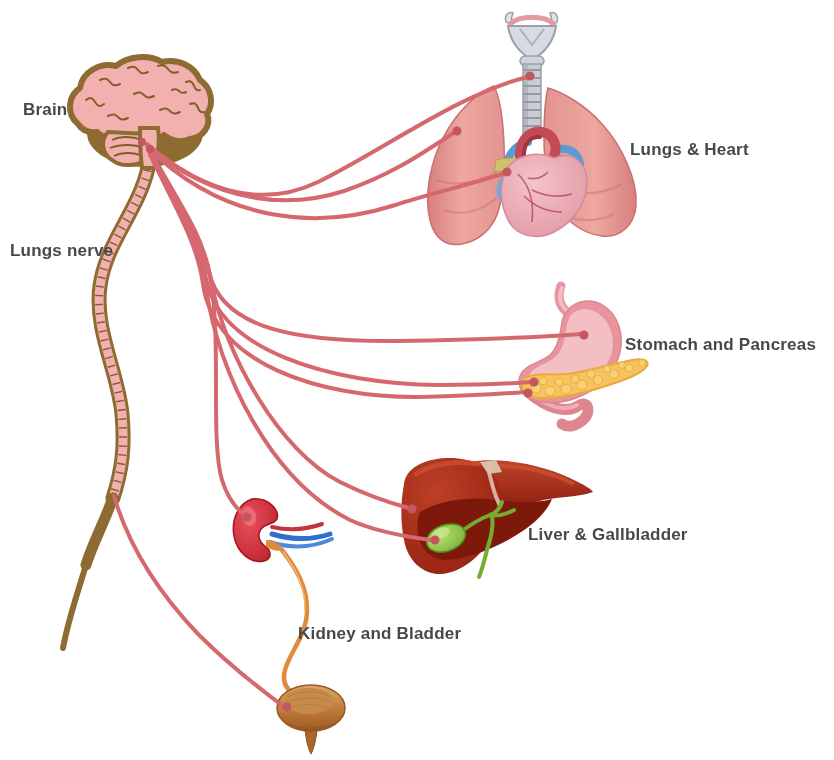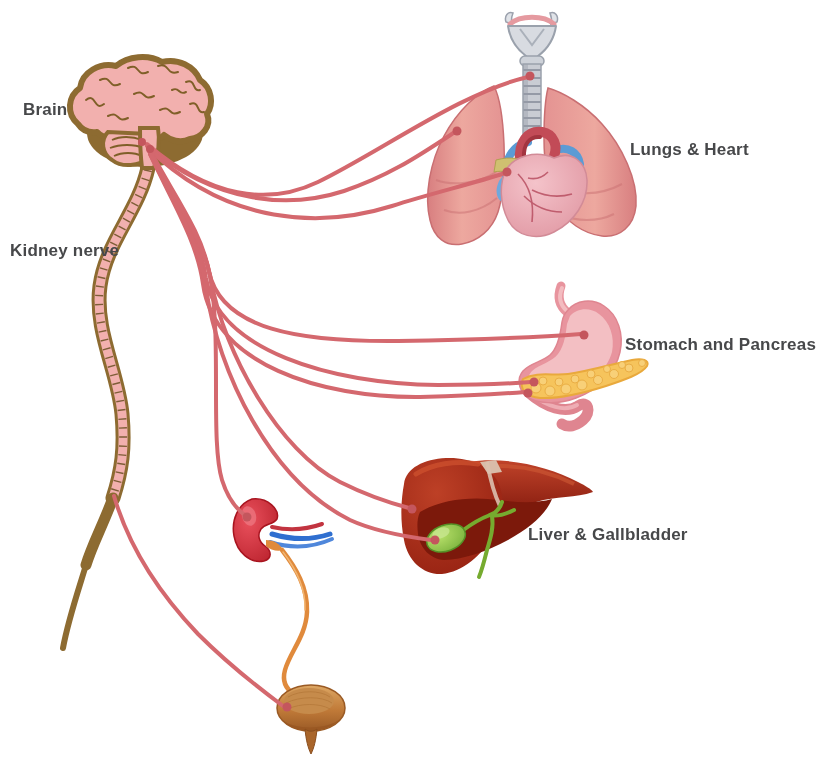--- a/index.html
+++ b/index.html
@@ -256,18 +256,19 @@
         <circle cx="534" cy="382" r="4.5"></circle>
         <circle cx="528" cy="393" r="4.5"></circle>
     <circle cx="412" cy="509" r="4.5"></circle>
         <circle cx="435" cy="540" r="4.5"></circle>
     <circle cx="247" cy="517" r="4.5"></circle>
         <circle cx="287" cy="707" r="4.5"></circle>
   </g>
 </svg>
 
 <div class="lbl" id="lbl-brain">Brain</div>
-<div class="lbl" id="lbl-vagus">Kidney nerve</div>
+<div class="lbl" id="lbl-vagus">Lungs nerve</div>
 <div class="lbl" id="lbl-lungs">Lungs &amp; Heart</div>
 <div class="lbl" id="lbl-stomach">Stomach and Pancreas</div>
 <div class="lbl" id="lbl-liver">Liver &amp; Gallbladder</div>
+<div class="lbl" id="lbl-kidney">Kidney and Bladder</div>
 
 </div>
 
 </body></html>

